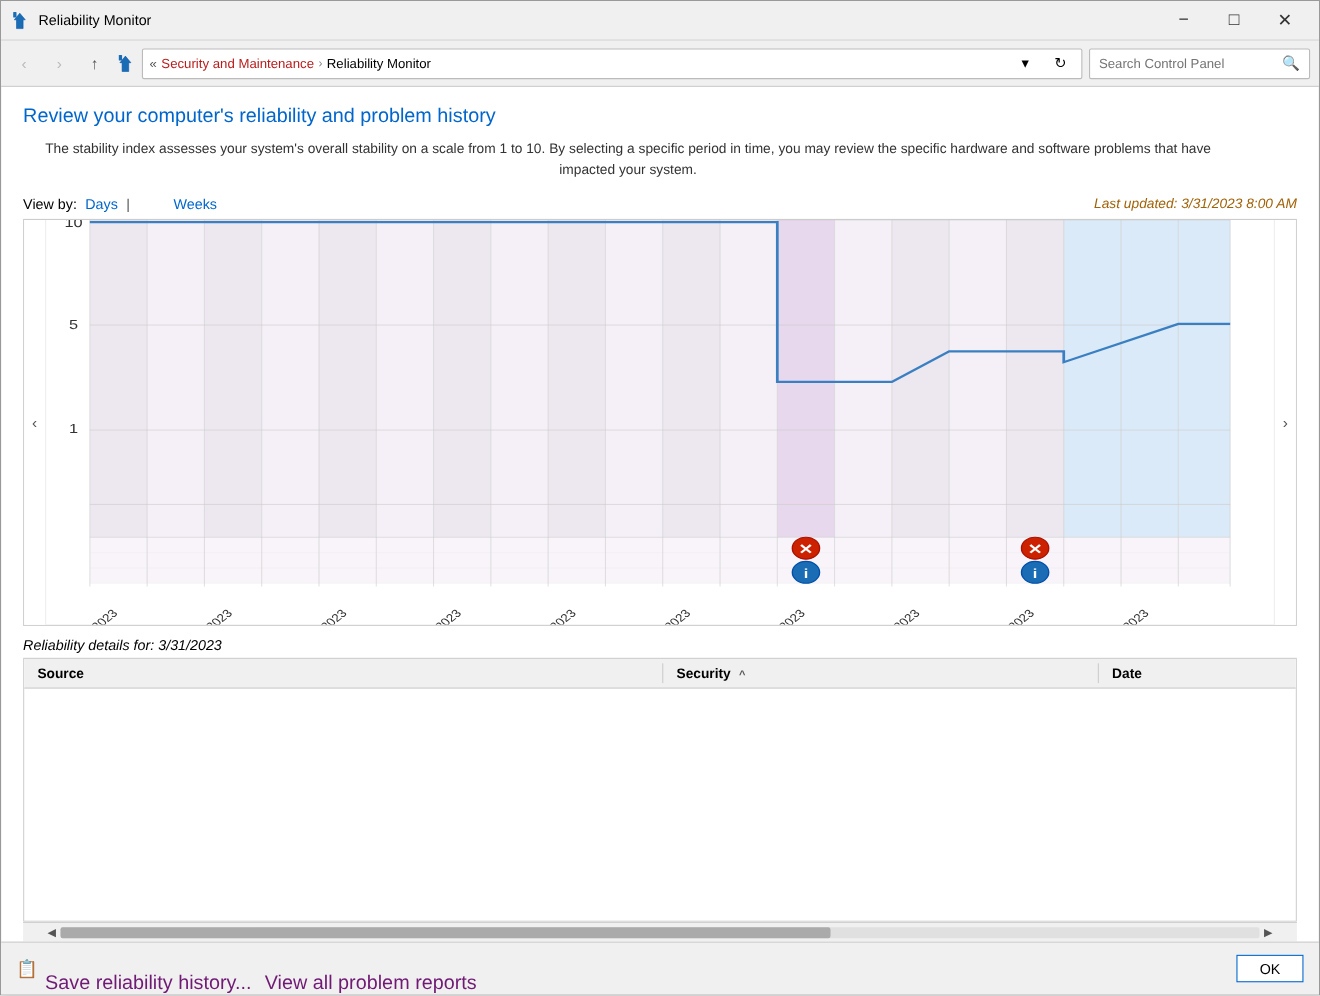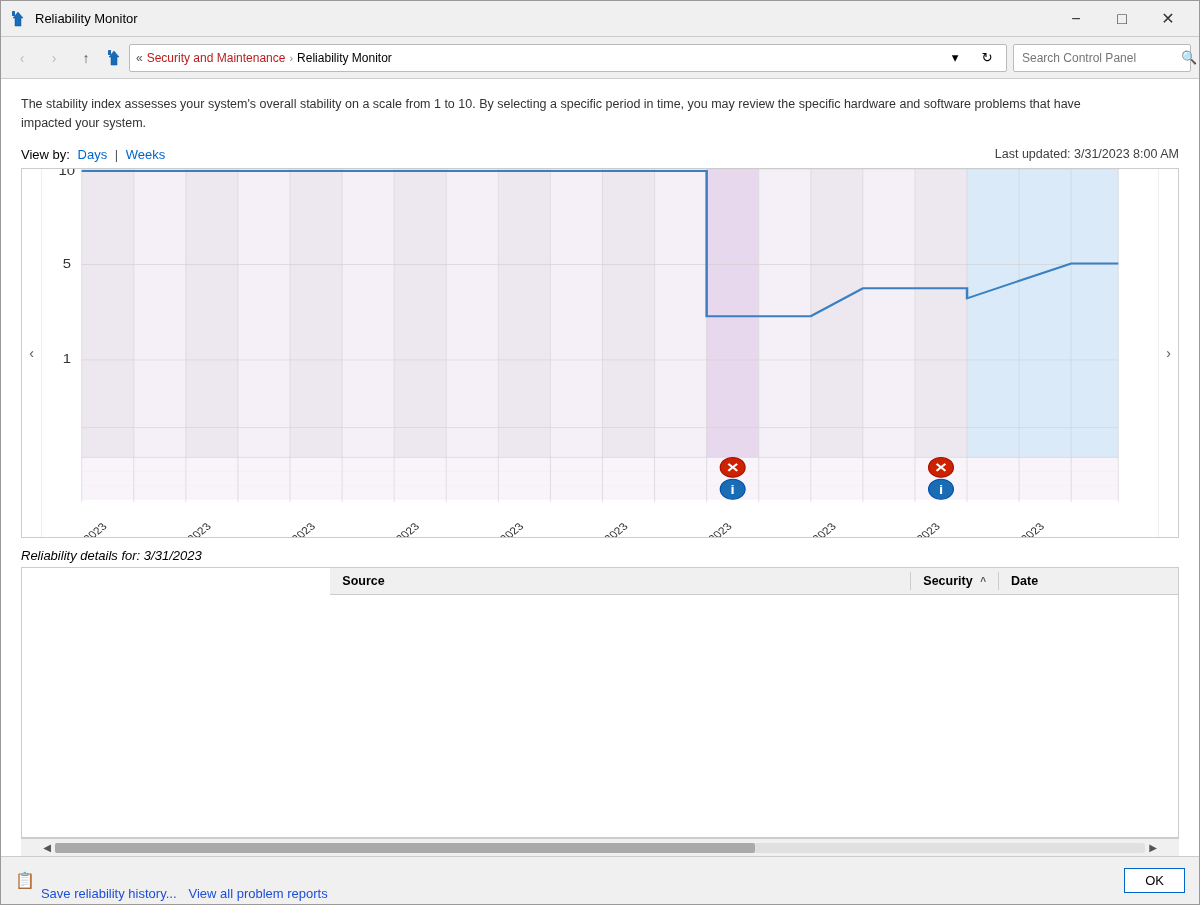--- a/index.html
+++ b/index.html
@@ -12,50 +12,50 @@
     .title-controls { display: flex; gap: 0; }
     .title-btn { width: 46px; height: 30px; border: none; background: transparent; cursor: pointer; font-size: 16px; display: flex; align-items: center; justify-content: center; color: #333; }
     .nav-bar { background: #f0f0f0; border-bottom: 1px solid #ccc; padding: 4px 8px; display: flex; align-items: center; gap: 6px; height: 42px; }
     .nav-btn { width: 26px; height: 26px; border: 1px solid transparent; background: transparent; cursor: pointer; display: flex; align-items: center; justify-content: center; border-radius: 2px; color: #555; font-size: 14px; }
     .nav-btn.disabled { color: #bbb; cursor: default; }
     .address-bar { display: flex; align-items: center; flex: 1; border: 1px solid #bbb; background: #fff; height: 28px; border-radius: 2px; padding: 0 6px; gap: 4px; }
     .address-path { font-size: 12px; color: #000; display: flex; align-items: center; gap: 4px; flex: 1; }
     .address-chevron { color: #888; font-size: 11px; }
     .address-link { color: #b91c1c; cursor: pointer; }
     .address-btn { width: 26px; height: 26px; border: 1px solid transparent; background: transparent; cursor: pointer; display: flex; align-items: center; justify-content: center; border-radius: 2px; margin-left: 2px; }
-    .search-box { display: flex; align-items: center; border: 1px solid #bbb; background: #fff; height: 28px; width: 178px; padding: 0 8px; border-radius: 2px; gap: 4px; }
+    .search-box { display: flex; align-items: center; border: 1px solid #bbb; background: #fff; height: 28px; width: 201px; padding: 0 8px; border-radius: 2px; gap: 4px; }
     .search-input { border: none; outline: none; font-size: 12px; flex: 1; color: #777; background: transparent; }
     .content { flex: 1; overflow: hidden; display: flex; flex-direction: column; padding: 16px 20px 0 20px; }
     .page-title { color: #0066cc; font-size: 18px; font-weight: normal; margin-bottom: 10px; }
-    .description { font-size: 12.5px; color: #333; line-height: 1.5; margin-bottom: 14px; max-width: 1100px; }
+    .description { font-size: 12.5px; color: #333; line-height: 1.5; margin-bottom: 14px; max-width: 1100px; text-align: center; }
     .view-controls { display: flex; align-items: center; justify-content: space-between; margin-bottom: 6px; }
     .chart-area { border: 1px solid #ccc; background: #fff; position: relative; flex-shrink: 0; height: 370px; display: flex; }
     .chart-left-arrow { display: flex; align-items: center; justify-content: center; width: 20px; background: #fff; cursor: pointer; color: #555; font-size: 14px; border-right: 1px solid #eee; }
     .chart-main { flex: 1; display: flex; flex-direction: column; position: relative; overflow: hidden; }
     .chart-right { width: 160px; border-left: 1px solid #eee; padding: 8px 10px; display: flex; flex-direction: column; justify-content: center; }
     .chart-right-arrow { display: flex; align-items: center; justify-content: center; width: 20px; background: #fff; cursor: pointer; color: #555; font-size: 14px; border-left: 1px solid #eee; }
     .legend-item { font-size: 12px; color: #333; margin-bottom: 4px; }
     .reliability-details { margin-top: 10px; flex: 1; display: flex; flex-direction: column; overflow: hidden; }
     .details-title { font-size: 13px; font-weight: normal; color: #000; margin-bottom: 4px; font-style: italic; }
-    .details-table { flex: 1; border: 1px solid #ccc; overflow: hidden; display: flex; flex-direction: column; align-items: flex-end; }
+    .details-table { flex: 1; border: 1px solid #ccc; overflow: hidden; display: flex; flex-direction: column; }
     .table-header { display: flex; background: #f0f0f0; border-bottom: 1px solid #ccc; padding: 4px 0; }
     .col-source { width: 580px; padding: 2px 12px; font-size: 12.5px; font-weight: 600; color: #000; }
     .col-summary { flex: 1; padding: 2px 12px; font-size: 12.5px; font-weight: 600; color: #000; border-left: 1px solid #ccc; }
     .col-date { width: 180px; padding: 2px 12px; font-size: 12.5px; font-weight: 600; color: #000; border-left: 1px solid #ccc; }
     .col-sort { font-size: 10px; color: #555; margin-left: 4px; }
     .table-body { flex: 1; overflow-y: auto; }
     .no-reports { padding: 10px 12px; font-size: 12.5px; color: #333; }
     .scrollbar-area { height: 18px; border-top: 1px solid #ccc; background: #f0f0f0; display: flex; align-items: center; padding: 0 18px; }
     .scrollbar-track { flex: 1; height: 10px; background: #e0e0e0; border-radius: 2px; position: relative; }
     .scrollbar-thumb { width: 700px; height: 10px; background: #aaa; border-radius: 2px; position: absolute; left: 0; }
     .scrollbar-left { width: 16px; height: 16px; display: flex; align-items: center; justify-content: center; color: #555; font-size: 10px; cursor: pointer; }
     .scrollbar-right { width: 16px; height: 16px; display: flex; align-items: center; justify-content: center; color: #555; font-size: 10px; cursor: pointer; }
     .bottom-bar { border-top: 1px solid #ccc; padding: 8px 14px; display: flex; align-items: center; justify-content: space-between; background: #f0f0f0; height: 48px; }
     .bottom-links { display: flex; align-items: center; gap: 6px; }
-    .bottom-link { color: #1d4ed8; text-decoration: none; font-size: 13px; cursor: pointer; display: flex; align-items: center; gap: 5px; margin-top: 26px; }
+    .bottom-link { color: #701a75; text-decoration: none; font-size: 18px; cursor: pointer; display: flex; align-items: center; gap: 5px; margin-top: 26px; }
     .link-sep { color: #aaa; font-size: 12px; }
     .ok-btn { padding: 4px 20px; font-size: 13px; background: #fff; border: 1px solid #0066cc; cursor: pointer; color: #000; }
     svg.chart-svg { width: 100%; height: 100%; }
   </style>
 </head>
 <body>
 
 <div class="window">
 
   <div class="title-bar">
@@ -91,30 +91,31 @@
       <button class="address-btn">▾</button>
       <button class="address-btn">↻</button>
     </div>
     <div class="search-box">
       <input class="search-input" type="text" placeholder="Search Control Panel" style="">
       <span style="color:#777; font-size:13px;">🔍</span>
     </div>
   </div>
 
   <div class="content">
+    <h1 class="page-title">Review your computer's reliability and problem history</h1>
     <p class="description">The stability index assesses your system's overall stability on a scale from 1 to 10. By selecting a specific period in time, you may review the specific hardware and software problems that have impacted your system.</p>
 
     <div class="view-controls">
       <div>
         <span style="margin-right:4px;">View by:</span>
         <a href="#" class="active" style="color:#0066cc;text-decoration:none;font-weight:normal;">Days</a>
         <span style="margin:0 4px;color:#555;">|</span>
-        <a href="#" style="color:#0066cc;text-decoration:none;">Weeks</a>
-      </div>
-      <div style="font-size:12.5px;color:#404040;">Last updated: 3/31/2023 8:00 AM</div>
+        <a href="#" style="color:#0066cc;text-decoration:none;margin-left:32px;">Weeks</a>
+      </div>
+      <div style="font-size:12.5px;color:#a16207;font-style:italic;">Last updated: 3/31/2023 8:00 AM</div>
     </div>
 
     <div class="chart-area">
       <div class="chart-left-arrow">‹</div>
       <div class="chart-main">
         <svg class="chart-svg" viewBox="0 0 900 370" preserveAspectRatio="none">
 
           <rect x="32" y="0" width="42" height="290" fill="#ede8f0"></rect>
           <rect x="74" y="0" width="42" height="290" fill="#f5f0f8"></rect>
           <rect x="116" y="0" width="42" height="290" fill="#ede8f0"></rect>

